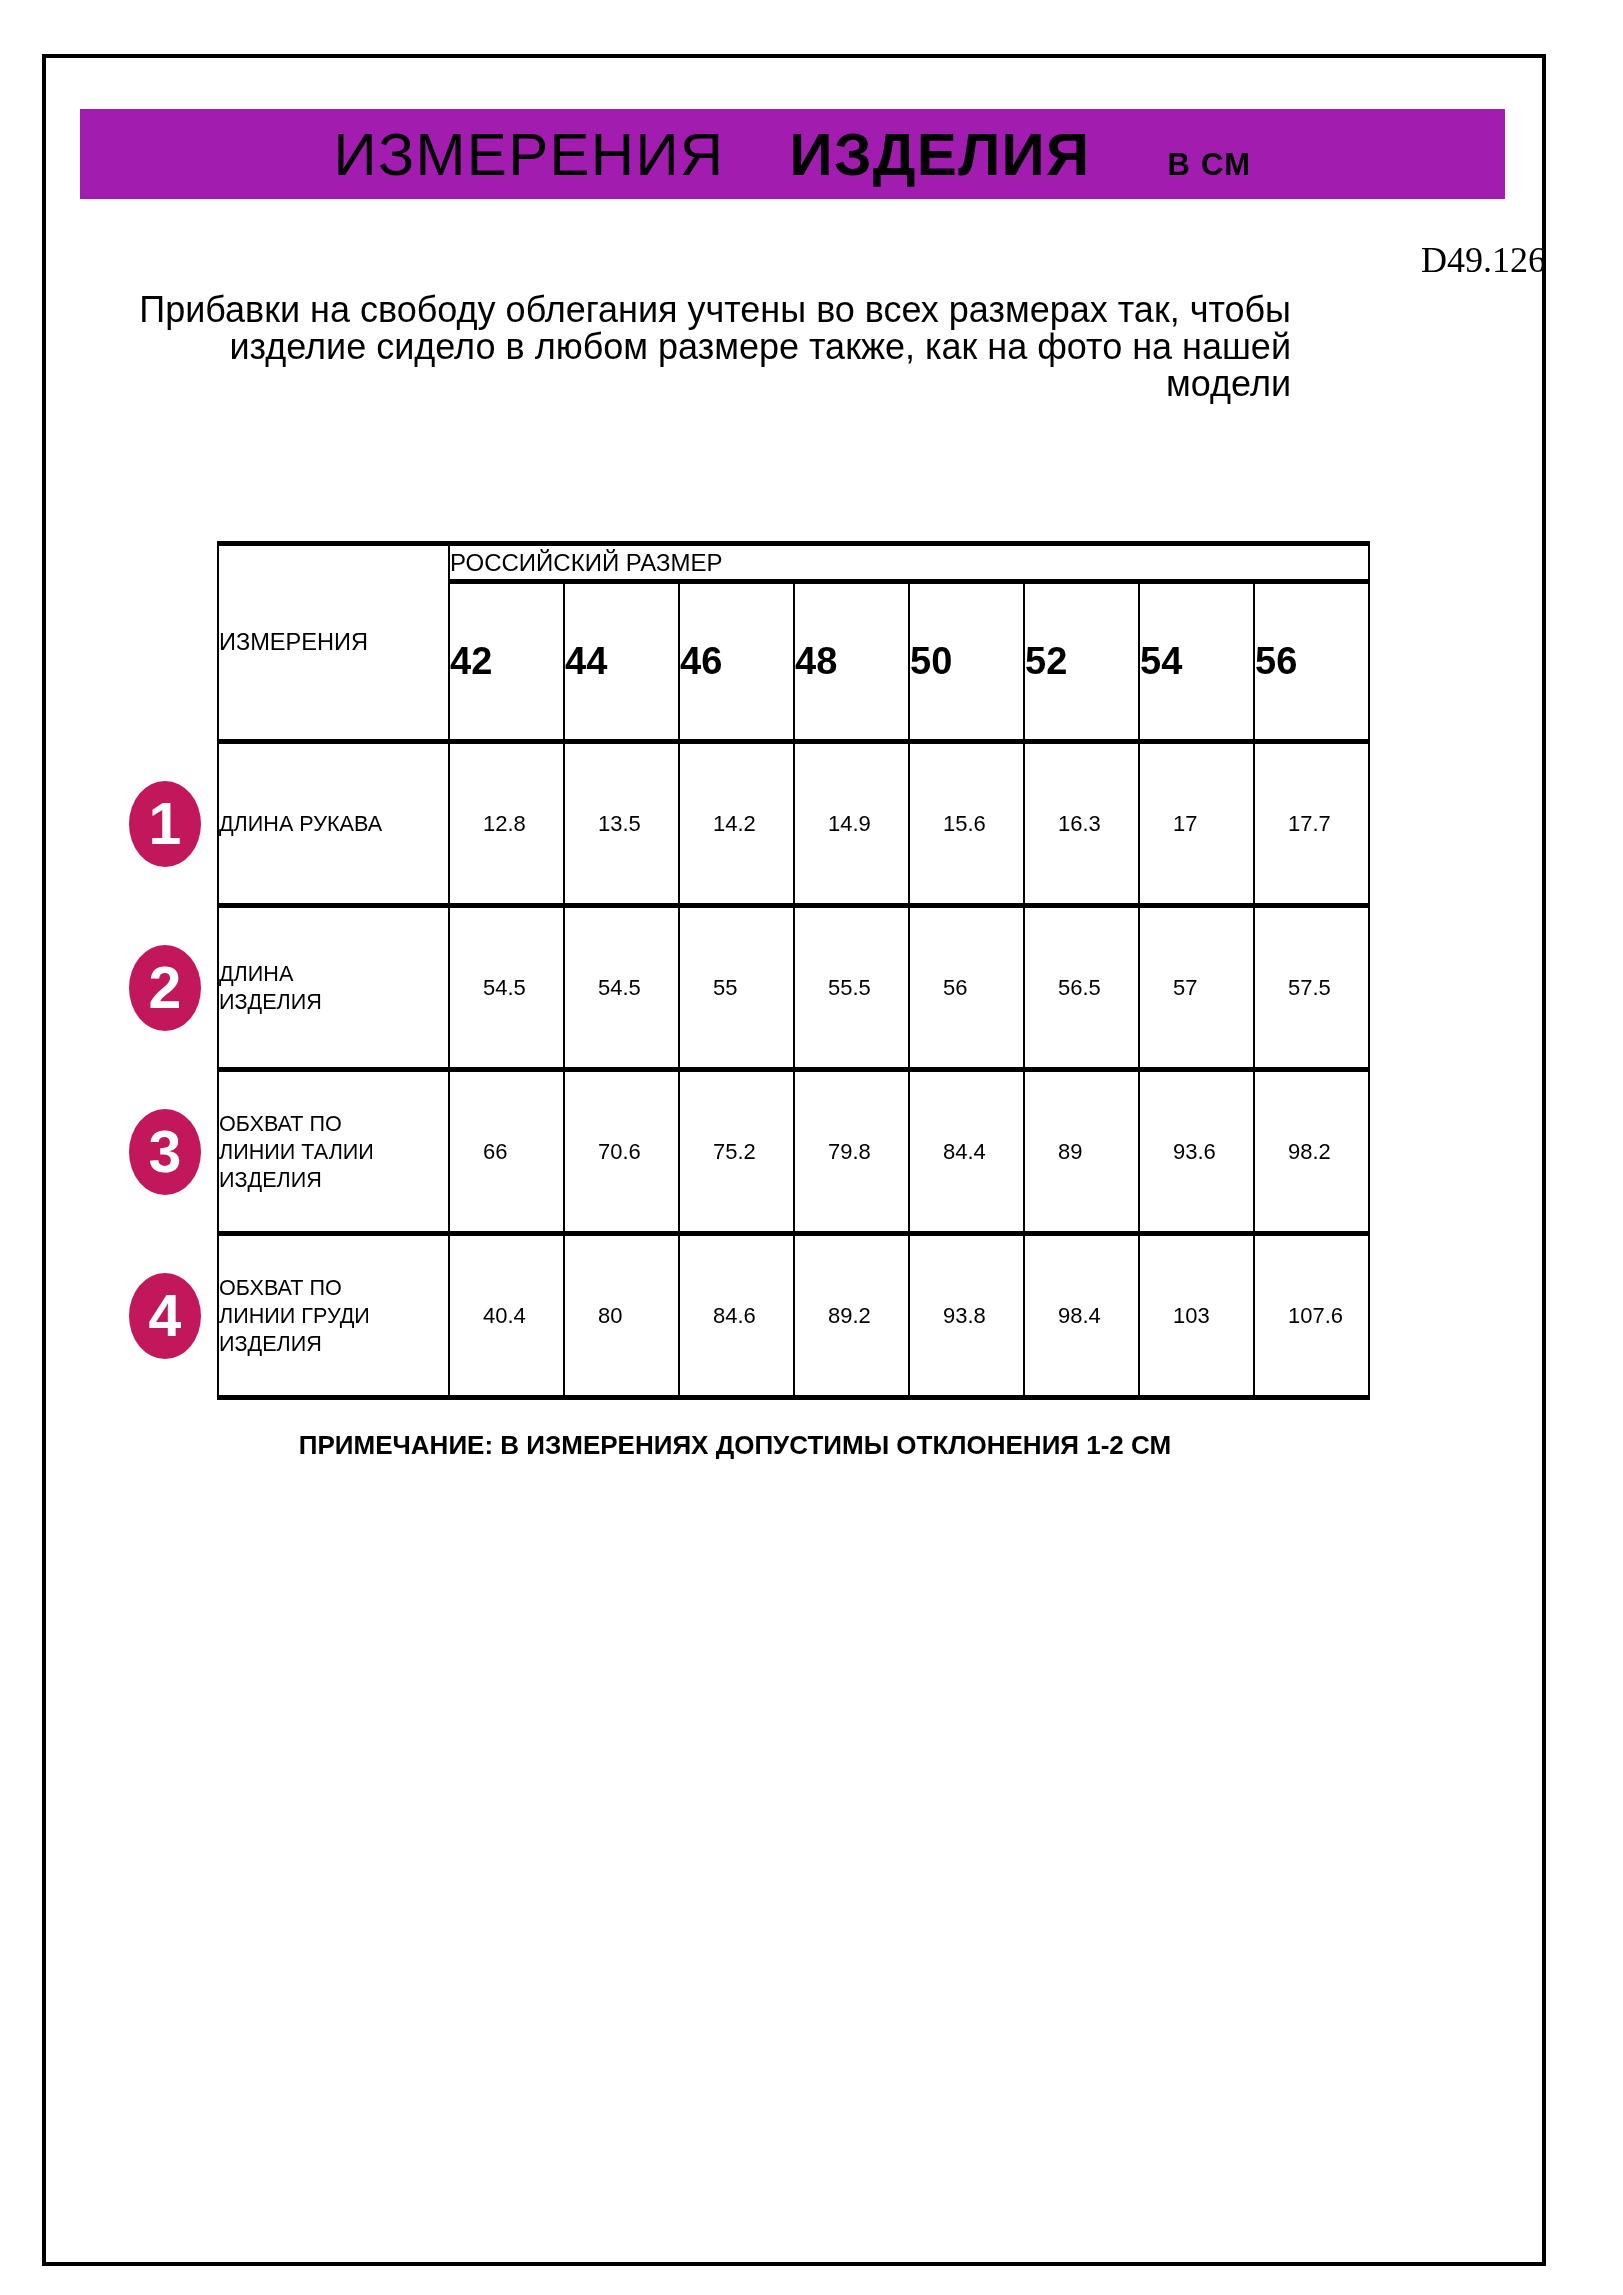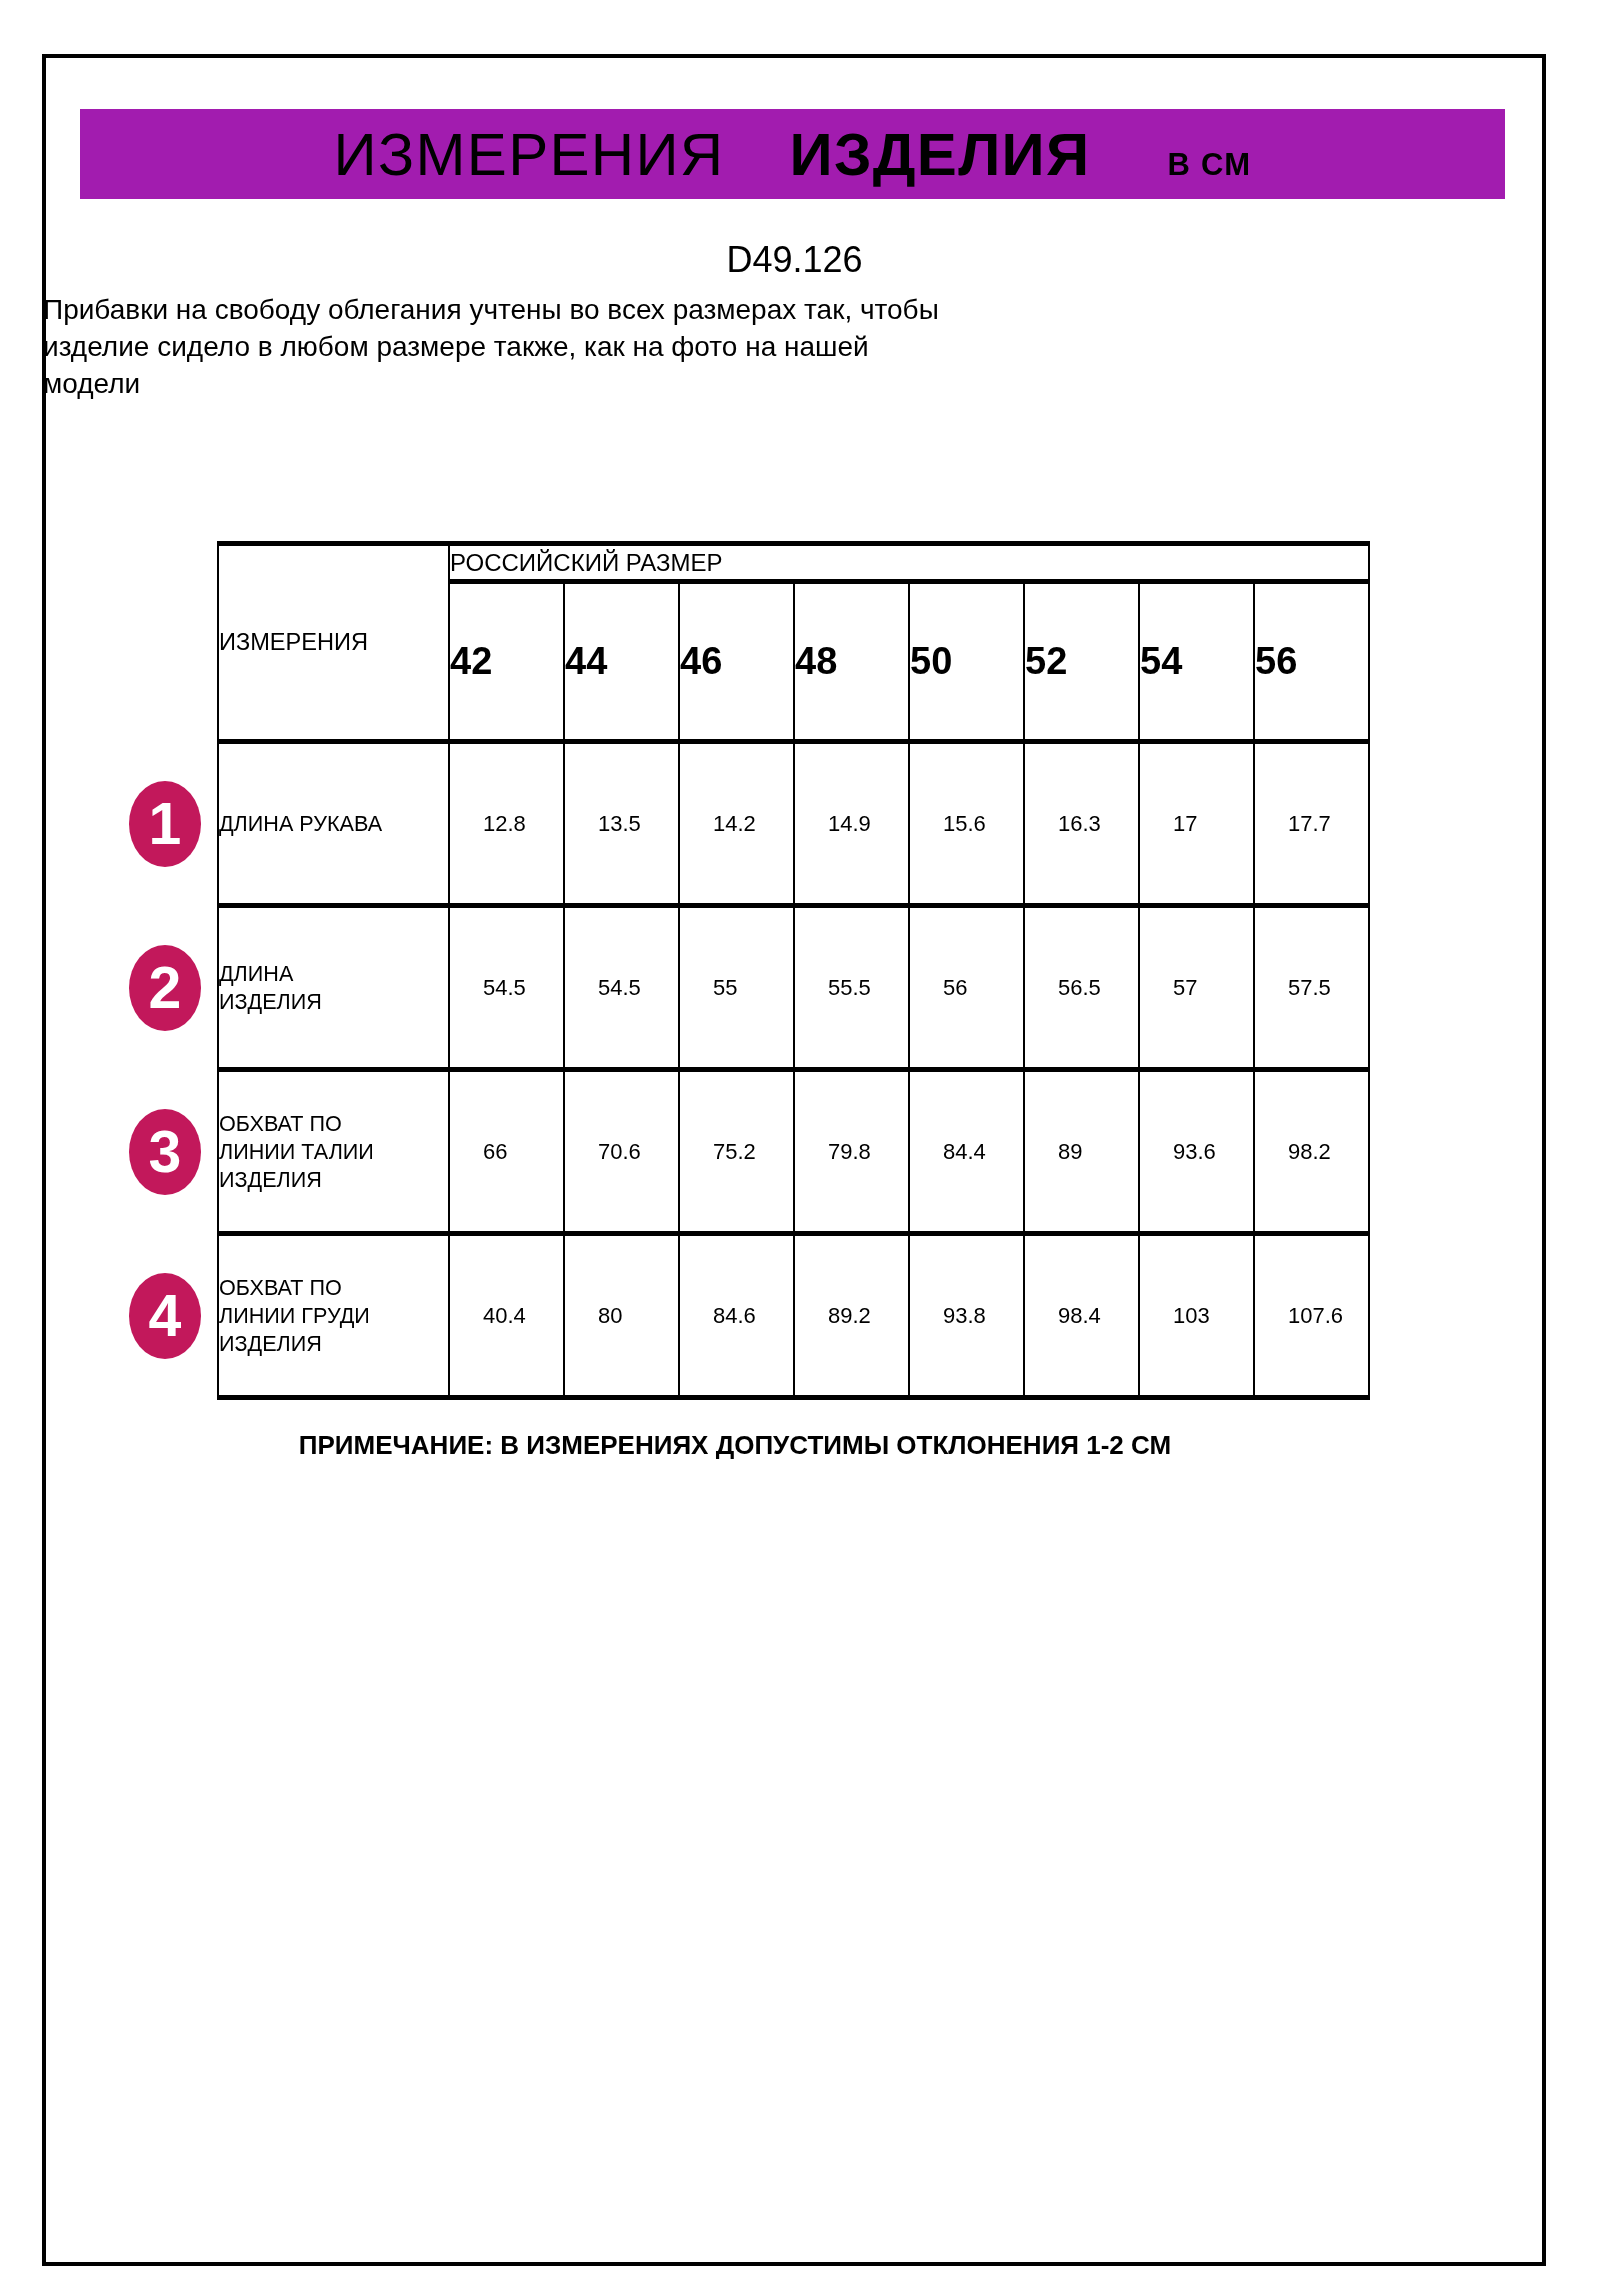--- a/index.html
+++ b/index.html
@@ -15,25 +15,25 @@
   .title-band{
     position:absolute;left:80px;top:109px;width:1425px;height:90px;
     background:#a21caf;display:flex;align-items:center;justify-content:center;
   }
   .band-text{white-space:nowrap;}
   .t1{font-size:60px;font-weight:400;letter-spacing:1.3px;}
   .t2{font-size:60px;font-weight:700;margin-left:65px;letter-spacing:1.3px;}
   .t3{font-size:31px;font-weight:700;margin-left:77px;letter-spacing:1.3px;}
   .model-code{
     position:absolute;left:43px;top:239px;width:1503px;
-    text-align:center;font-size:36px;font-weight:400;
+    text-align:right;font-size:36px;font-weight:400;font-family:Liberation Serif, serif;
   }
   .intro{
     position:absolute;left:43px;top:291px;width:1248px;
-    text-align:left;font-size:28px;line-height:37px;font-weight:400;
+    text-align:right;font-size:36px;line-height:37px;font-weight:400;
   }
   .size-table{
     position:absolute;left:217px;top:541px;
     border-collapse:collapse;table-layout:fixed;
     border:5.2px solid #000;border-left-width:2.6px;border-right-width:2.6px;
   }
   .size-table td{
     border:2px solid #000;text-align:left;vertical-align:middle;
     padding:0;box-sizing:border-box;
   }

